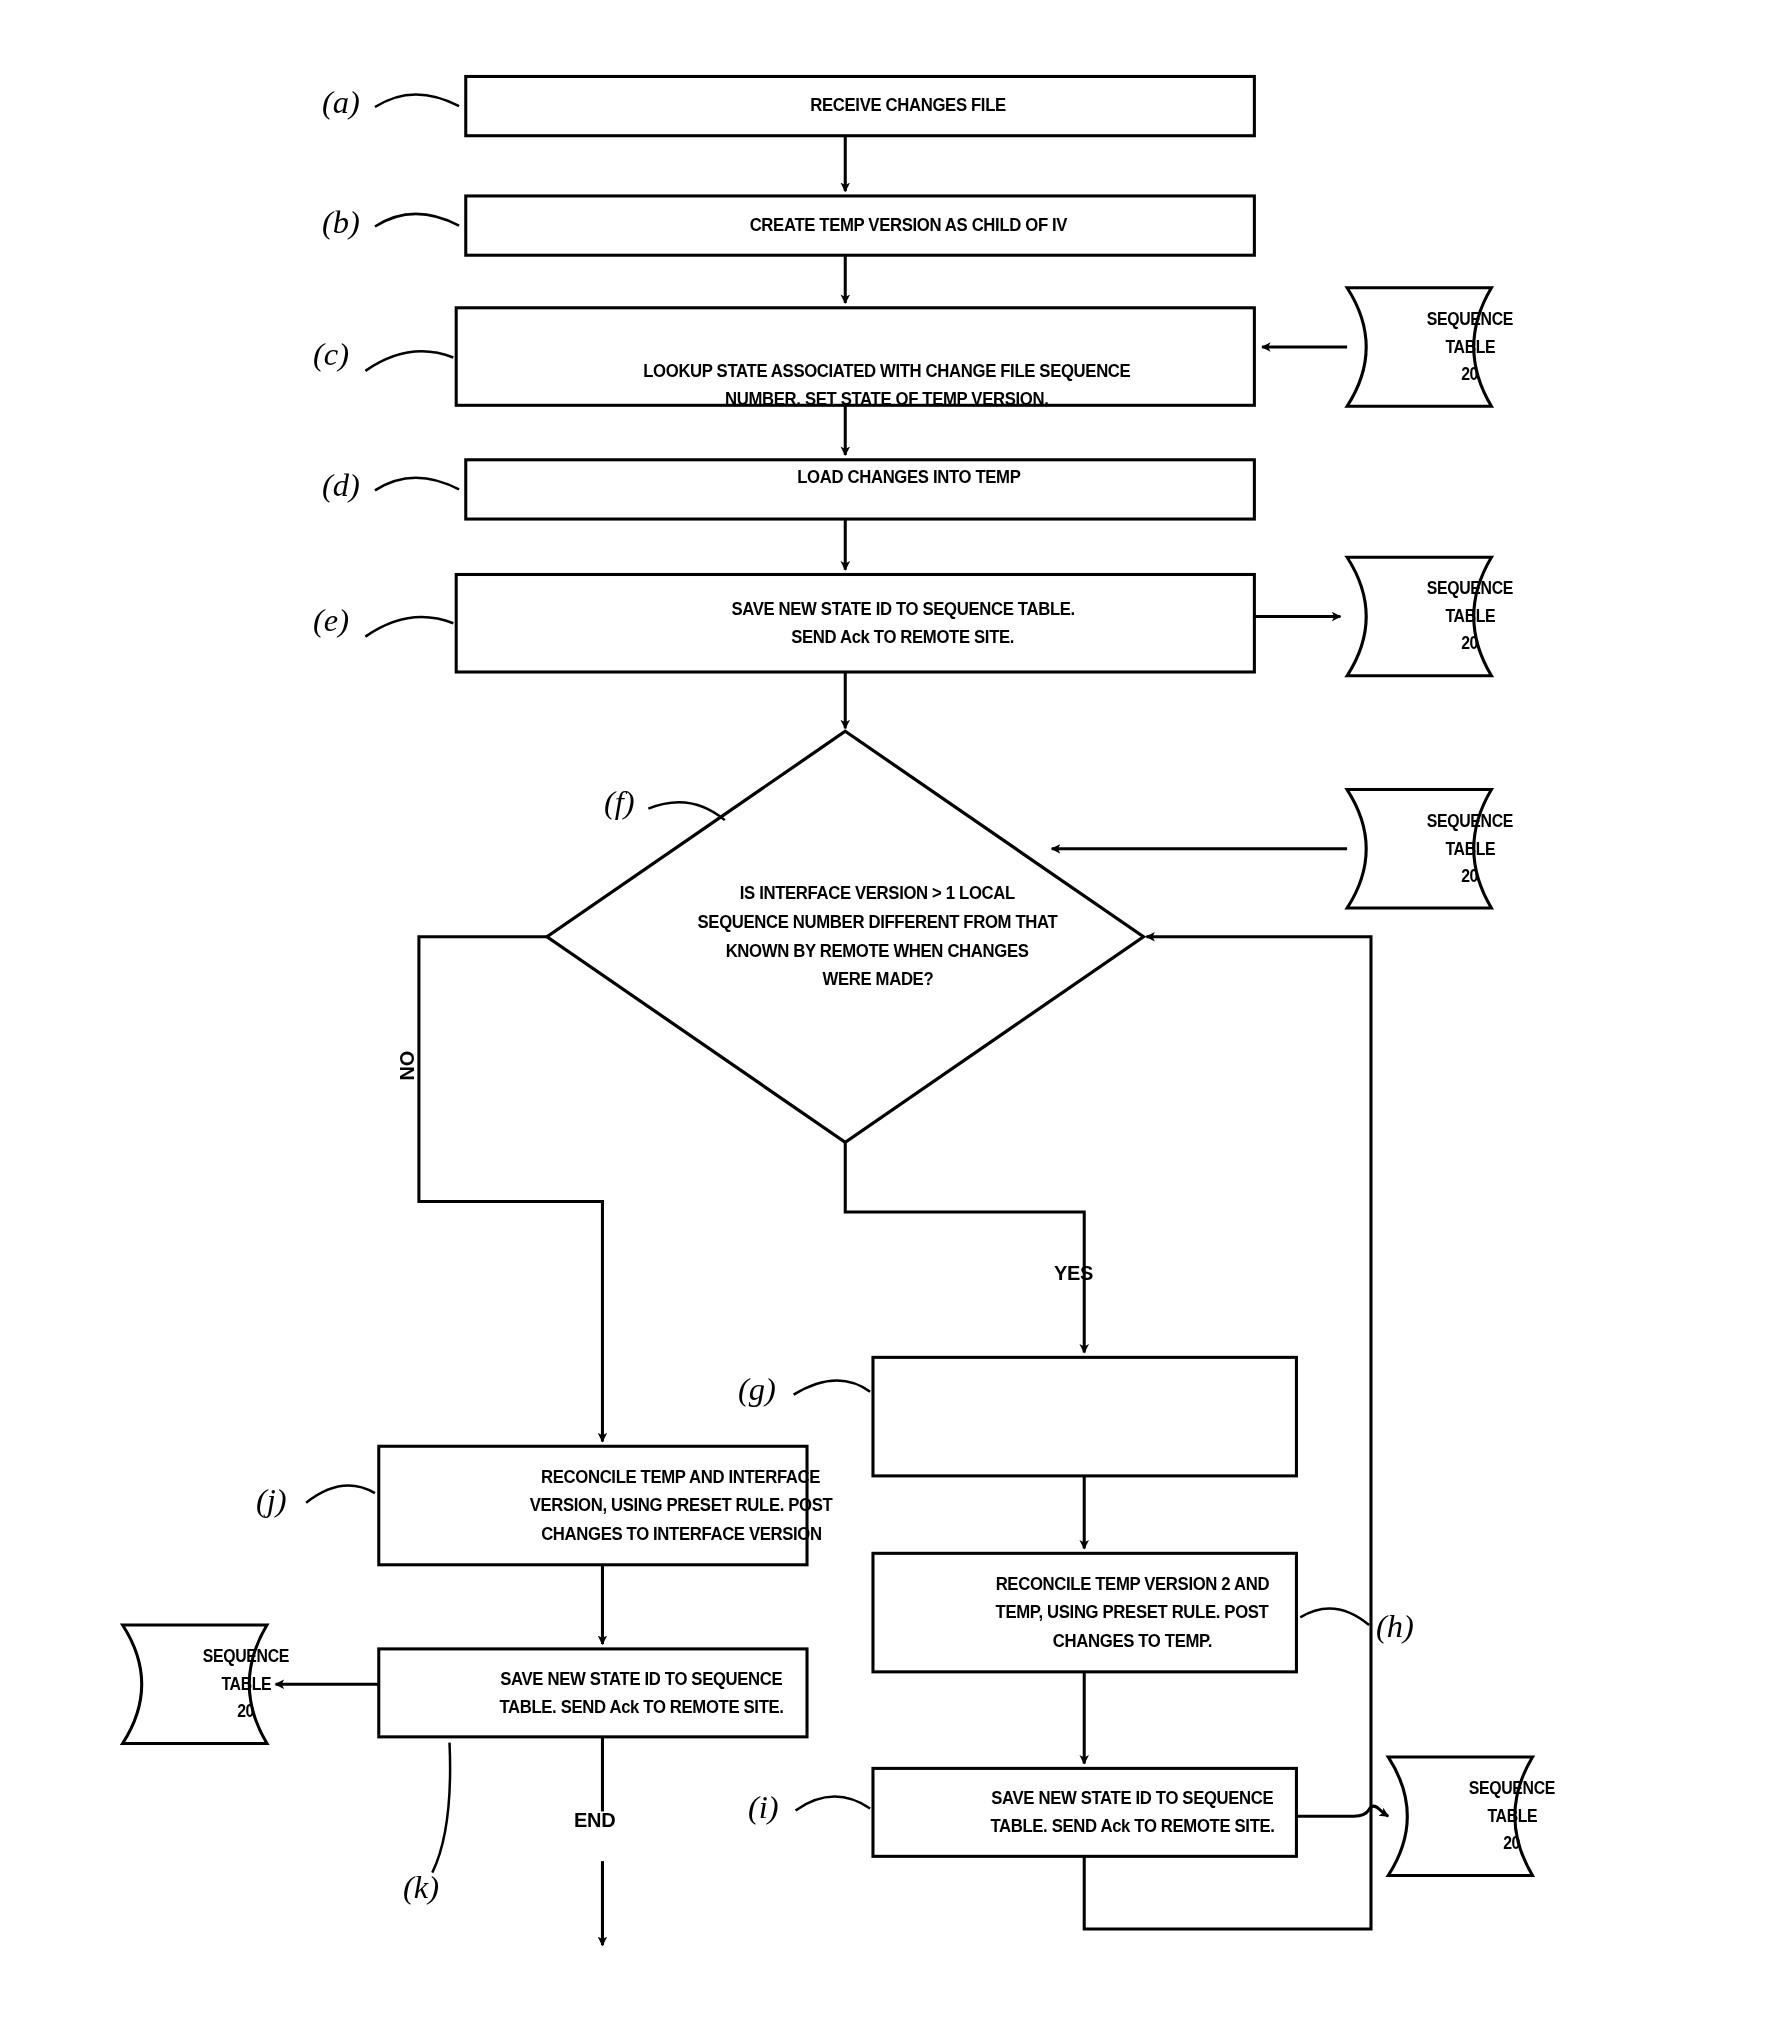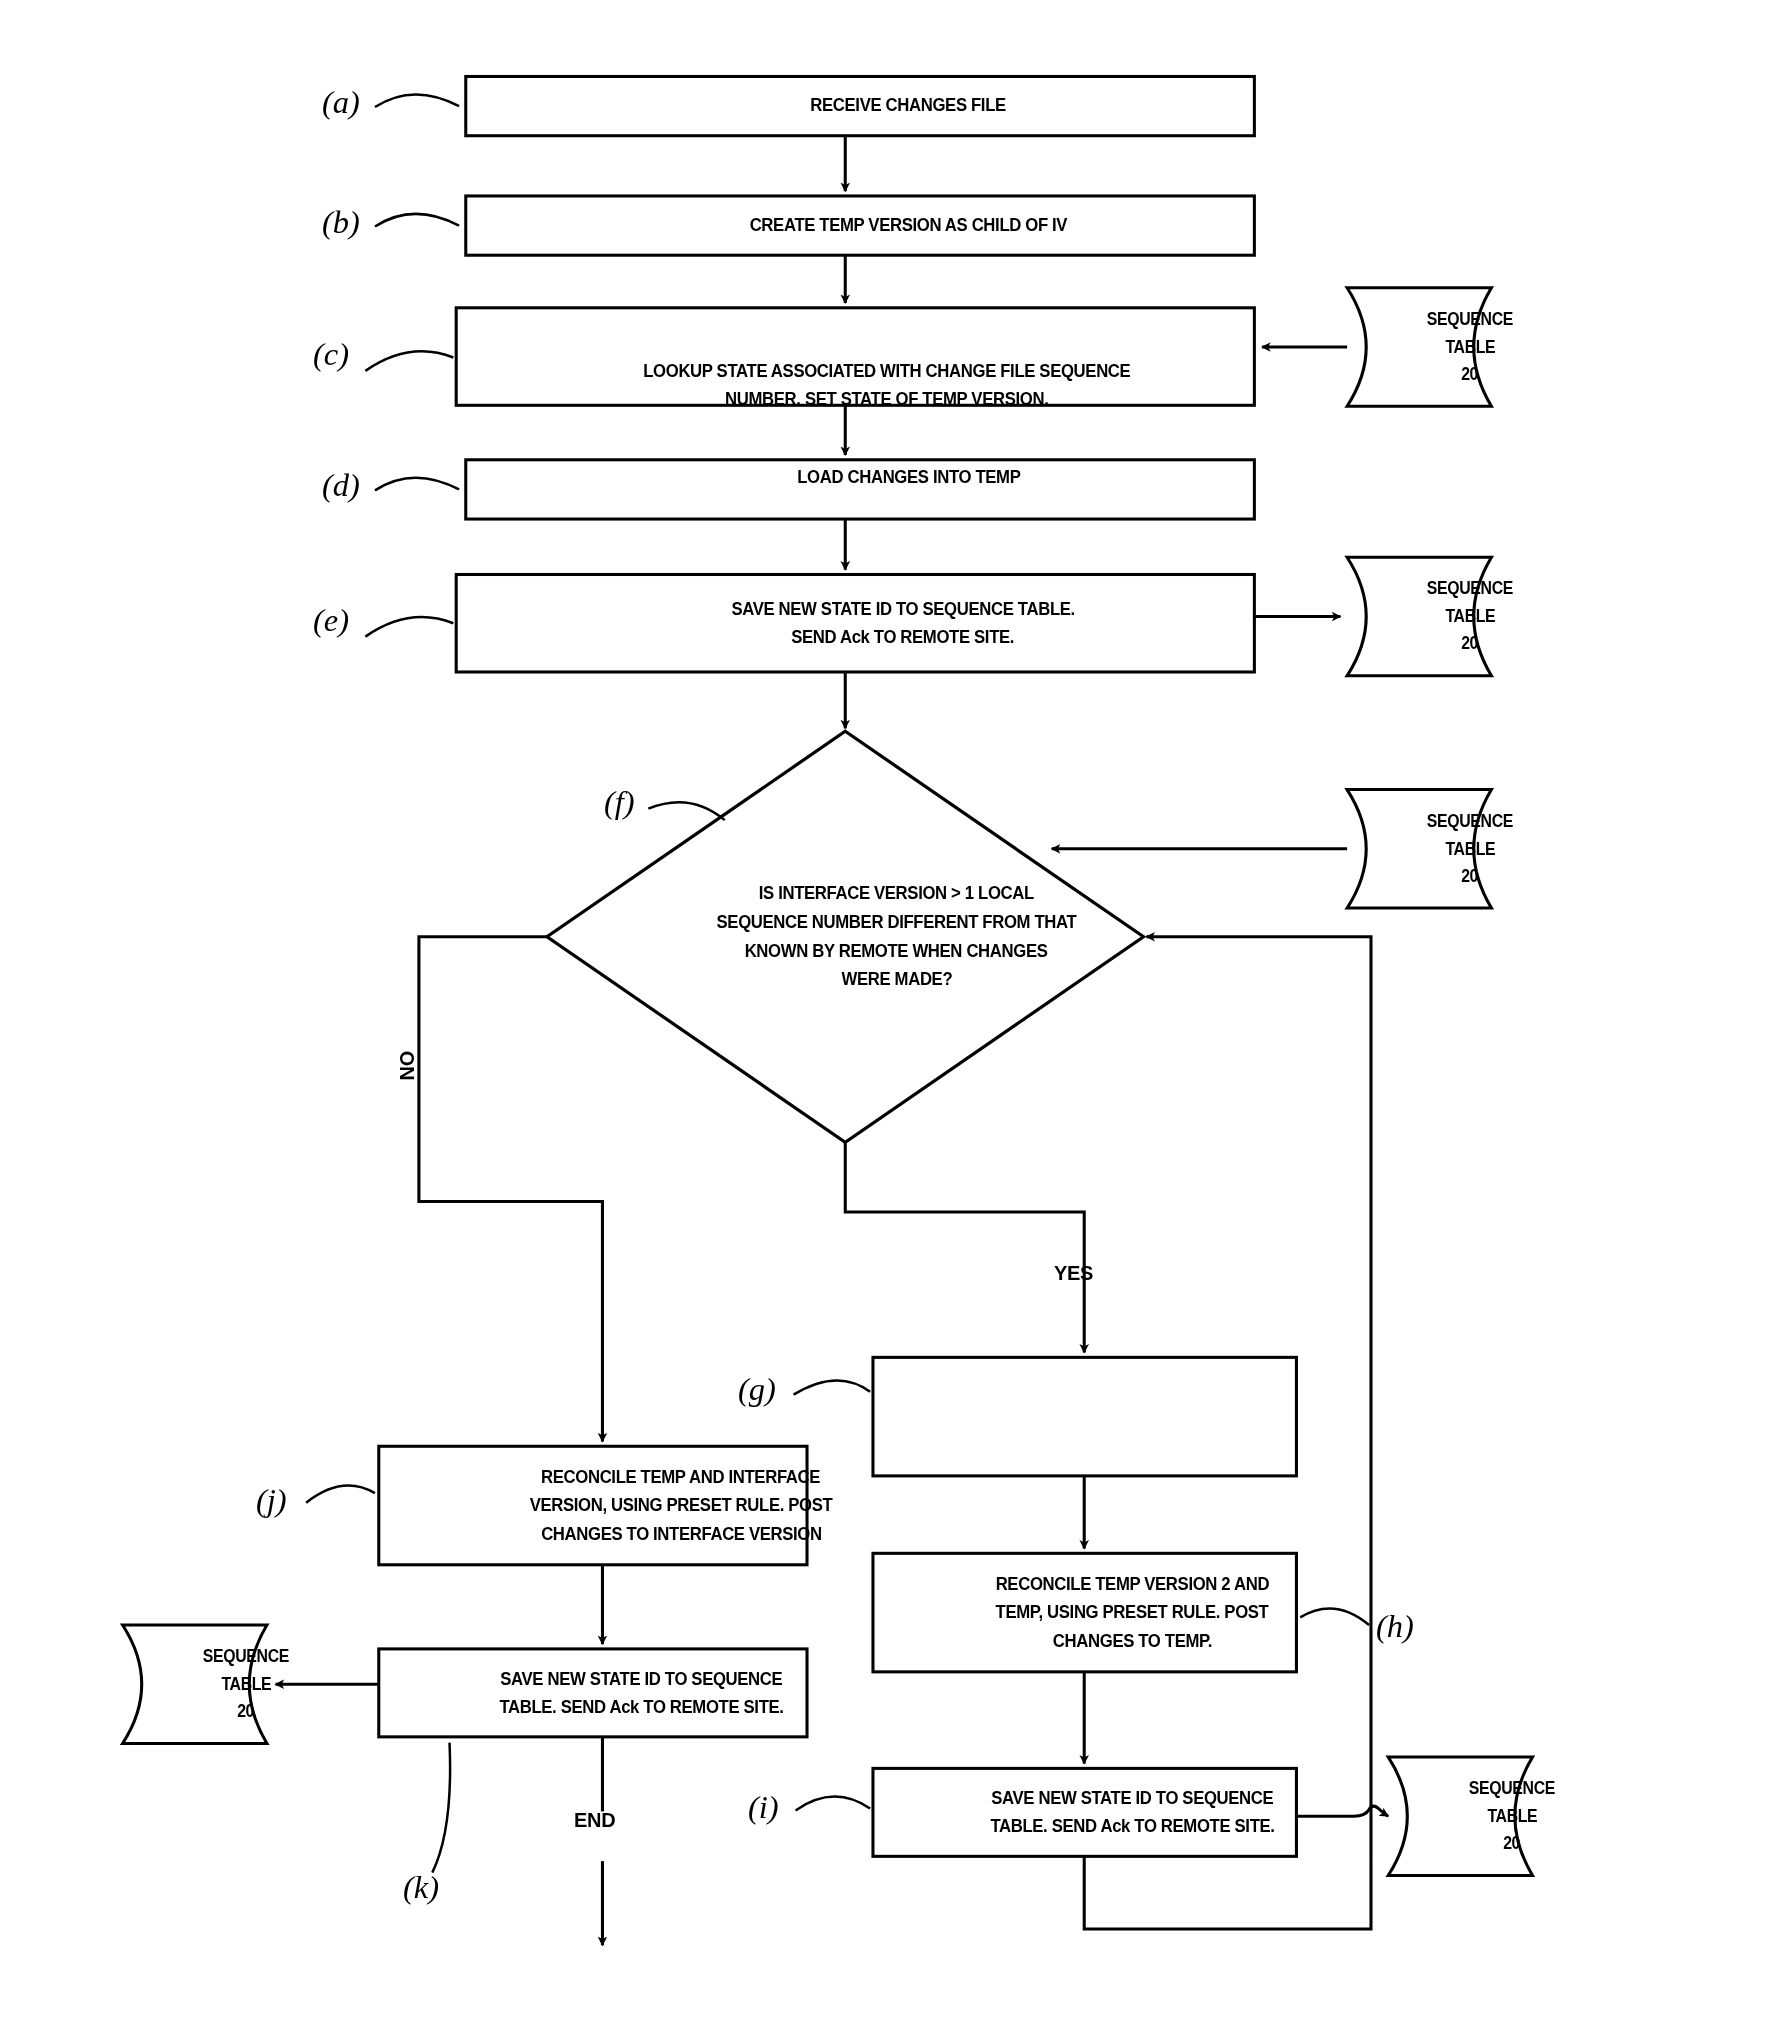--- a/index.html
+++ b/index.html
@@ -170,21 +170,21 @@
     <span class="tline">LOAD CHANGES INTO TEMP</span>
   </div>
   <div class="ref-label" style="left:322px; top:467px;">(d)</div>
 
   <div class="proc-text" style="left:456px; top:574px; width:798px; height:98px;">
     <span class="tline">SAVE NEW STATE ID TO SEQUENCE TABLE.</span>
     <span class="tline">SEND Ack TO REMOTE SITE.</span>
   </div>
   <div class="ref-label" style="left:313px; top:602px;">(e)</div>
 
-  <div class="dia-text" style="left:581px; top:841px; width:535px; height:191px;">
+  <div class="dia-text" style="left:562px; top:841px; width:535px; height:191px;">
     <span class="tline">IS INTERFACE VERSION &gt; 1 LOCAL</span>
     <span class="tline">SEQUENCE NUMBER DIFFERENT FROM THAT</span>
     <span class="tline">KNOWN BY REMOTE WHEN CHANGES</span>
     <span class="tline">WERE MADE?</span>
   </div>
   <div class="ref-label" style="left:604px; top:784px;">(f)</div>
 
   <div class="ref-label" style="left:738px; top:1371px;">(g)</div>
 
   <div class="proc-text" style="left:873px; top:1553px; width:423px; height:119px;">

